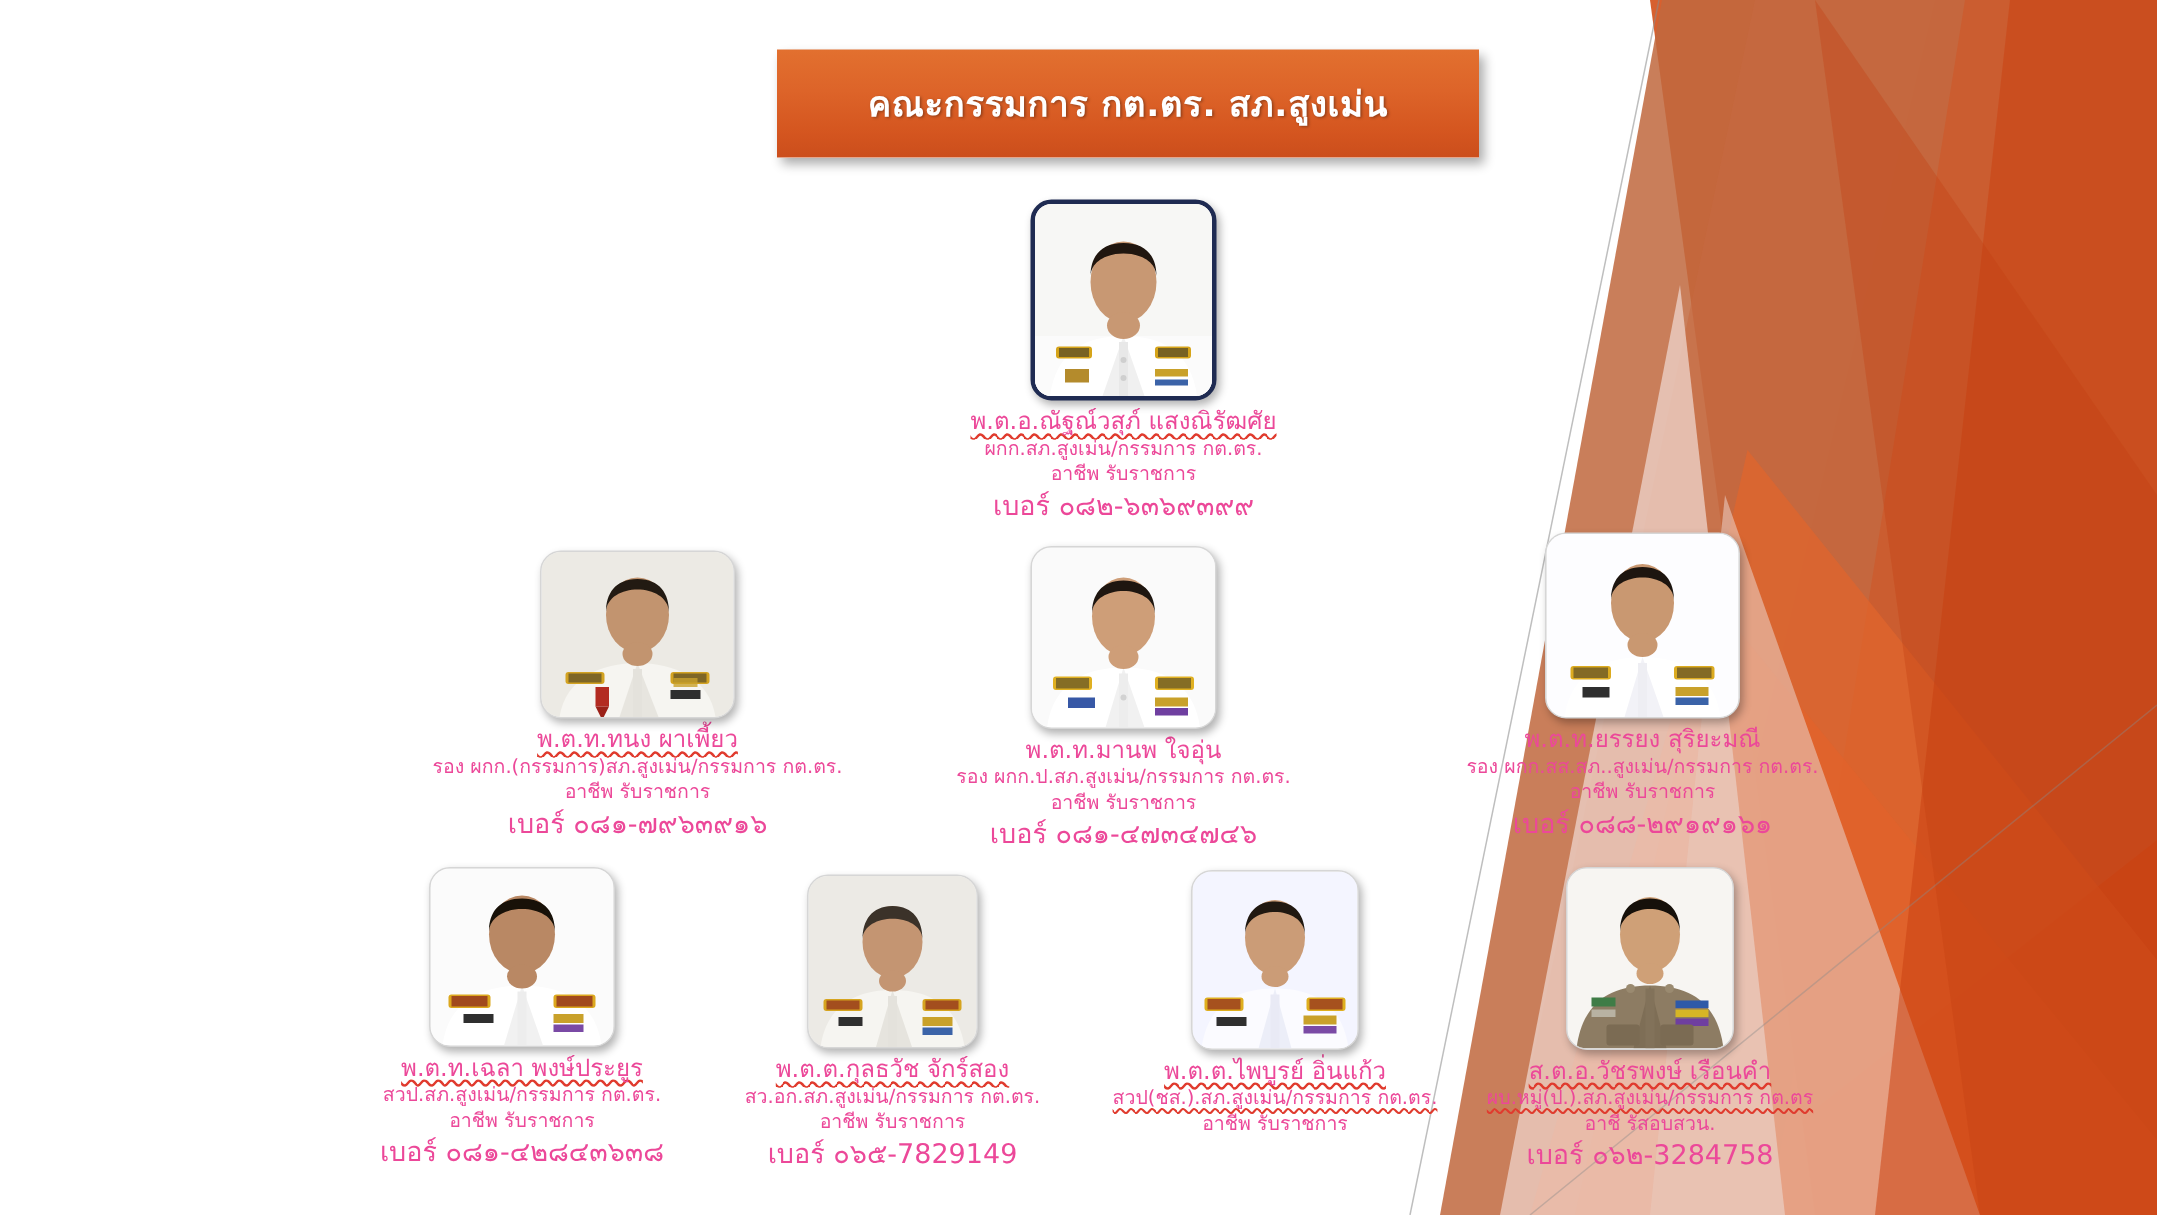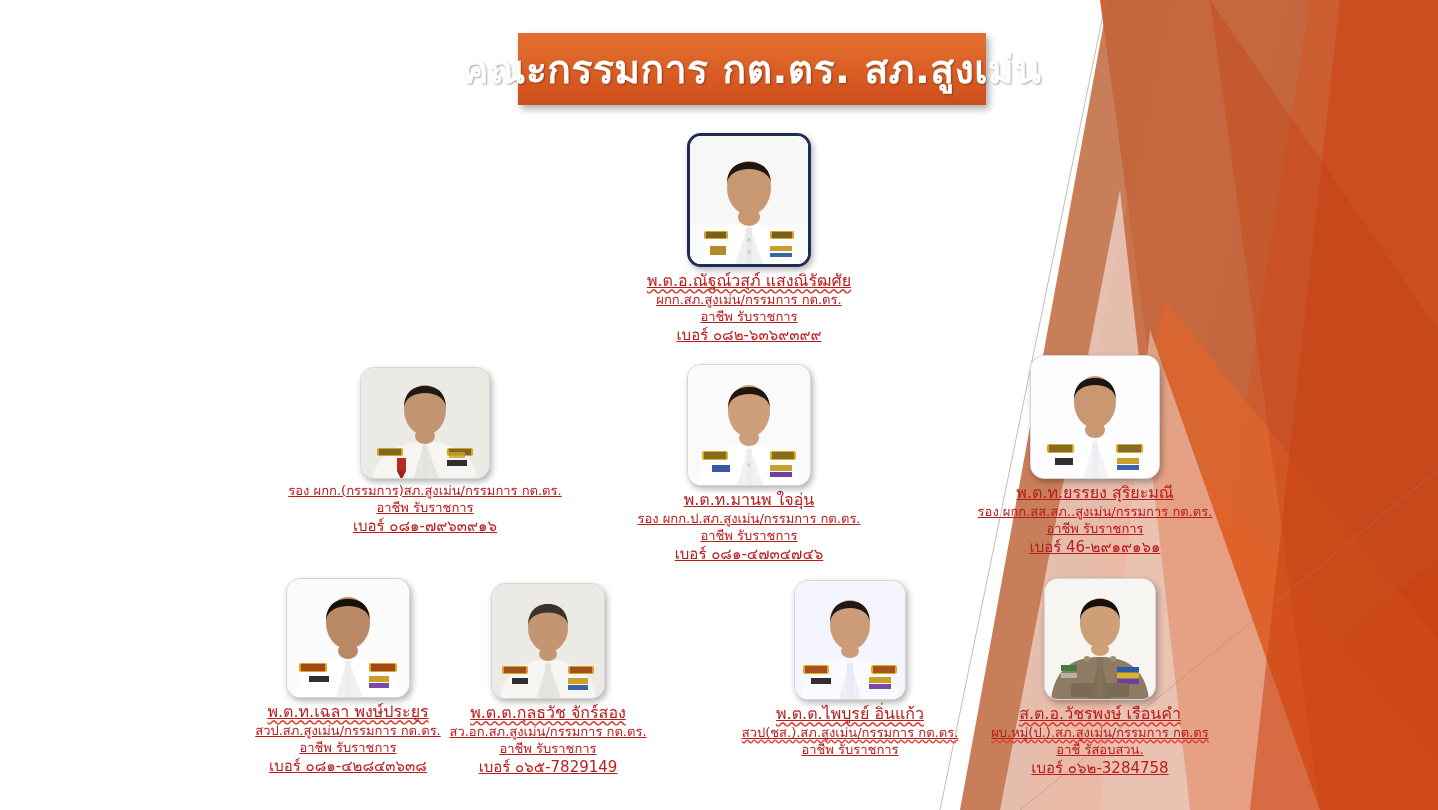--- a/index.html
+++ b/index.html
@@ -32,41 +32,40 @@
     position:absolute;
     left:518px;top:33px;
     width:468px;height:72px;
     background:linear-gradient(180deg,#e2702f 0%,#dd6429 38%,#d4551f 78%,#cb4e1c 100%);
     box-shadow:3px 4px 7px rgba(0,0,0,.33);
     display:flex;align-items:center;justify-content:center;
     z-index:5;
   }
   #title-banner .title-text{
     color:#ffffff;
-    font-size:39px;
+    font-size:23px;
     font-weight:bold;
     letter-spacing:.5px;
     text-shadow:1px 1px 2px rgba(0,0,0,.35);
     white-space:nowrap;
   }
 
   
   #connectors{
     position:absolute;inset:0;
     width:1438px;height:810px;
     z-index:1;pointer-events:none;
   }
 
   
   .person{
     position:absolute;
     z-index:4;
     text-align:center;
-    color:#b91c1c;
-    text-decoration:underline;
+    color:#ec4899;
   }
   .photo-frame{
     margin:0 auto;
     border-radius:14px;
     overflow:hidden;
     box-shadow:2px 3px 6px rgba(0,0,0,.30);
     background:#f2f2f2;
     position:relative;
   }
   .photo-frame.navy{border:3px solid #1f2b52;}
@@ -83,21 +82,21 @@
   .caption .nm{
     font-size:16px;
     font-weight:normal;
     display:block;
   }
   .caption .ln{
     font-size:13px;
     display:block;
   }
   .caption .ph{
-    font-size:15px;
+    font-size:18px;
     display:block;
   }
   .squiggle{
     text-decoration:underline wavy #e03b2e;
     text-decoration-skip-ink:none;
     text-underline-offset:2px;
   }
 </style>
 </head>
 <body>
@@ -176,20 +175,21 @@
         <rect x="18" y="81" width="22" height="6" fill="#2a2a2a" opacity="0.5"></rect>
         <rect x="88" y="81" width="22" height="6" fill="#2a2a2a" opacity="0.5"></rect>
         <rect x="36" y="90" width="9" height="13" fill="#b32b21"></rect>
         <path d="M36 103 L45 103 L40.5 112 Z" fill="#9b2118"></path>
         <rect x="86" y="92" width="20" height="6" fill="#2f2f2f"></rect>
         <rect x="88" y="84" width="16" height="6" fill="#c9a12a" opacity="0.8"></rect>
         <rect x="61" y="78" width="6" height="32" fill="#e4e2dc"></rect>
       </svg>
     </div>
     <div class="caption">
+      <span class="nm squiggle">พ.ต.ท.ทนง  ผาเพี้ยว</span>
       <span class="ln">รอง ผกก.(กรรมการ)สภ.สูงเม่น/กรรมการ กต.ตร.</span>
       <span class="ln">อาชีพ รับราชการ</span>
       <span class="ph">เบอร์ ๐๘๑-๗๙๖๓๙๑๖</span>
     </div>
   </div>
 
   <div class="person" style="left:609px;top:364px;width:280px;">
     <div class="photo-frame plain" style="width:122px;height:120px;">
       <svg class="portrait" viewBox="0 0 122 120" preserveAspectRatio="none">
         <rect width="122" height="120" fill="#fafafa"></rect>
@@ -233,21 +233,21 @@
         <rect x="86" y="102" width="22" height="6" fill="#c9a12a"></rect>
         <rect x="86" y="109" width="22" height="5" fill="#3b63a8"></rect>
         <rect x="24" y="102" width="18" height="7" fill="#2f2f2f"></rect>
         <rect x="61" y="86" width="6" height="36" fill="#eeeef3"></rect>
       </svg>
     </div>
     <div class="caption">
       <span class="nm">พ.ต.ท.ยรรยง สุริยะมณี</span>
       <span class="ln">รอง ผกก.สส.สภ..สูงเม่น/กรรมการ กต.ตร.</span>
       <span class="ln">อาชีพ รับราชการ</span>
-      <span class="ph">เบอร์ 46-๒๙๑๙๑๖๑</span>
+      <span class="ph">เบอร์ ๐๘๘-๒๙๑๙๑๖๑</span>
     </div>
   </div>
 
   <div class="person" style="left:208px;top:578px;width:280px;">
     <div class="photo-frame plain" style="width:122px;height:118px;">
       <svg class="portrait" viewBox="0 0 122 118" preserveAspectRatio="none">
         <rect width="122" height="118" fill="#fbfbfb"></rect>
         <path d="M8 118 C12 88 35 78 61 78 C87 78 110 88 114 118 Z" fill="#ffffff"></path>
         <path d="M61 78 L49 118 L75 118 Z" fill="#f1f1f1"></path>
         <ellipse cx="61" cy="44" rx="22" ry="26" fill="#b98864"></ellipse>
@@ -264,21 +264,21 @@
       </svg>
     </div>
     <div class="caption">
       <span class="nm squiggle">พ.ต.ท.เฉลา พงษ์ประยูร</span>
       <span class="ln">สวป.สภ.สูงเม่น/กรรมการ กต.ตร.</span>
       <span class="ln">อาชีพ รับราชการ</span>
       <span class="ph">เบอร์ ๐๘๑-๔๒๘๔๓๖๓๘</span>
     </div>
   </div>
 
-  <div class="person" style="left:418px;top:583px;width:260px;text-align:center;">
+  <div class="person" style="left:465px;top:583px;width:260px;text-align:center;">
     <div class="photo-frame plain" style="width:112px;height:114px;">
       <svg class="portrait" viewBox="0 0 112 114" preserveAspectRatio="none">
         <rect width="112" height="114" fill="#eceae5"></rect>
         <path d="M8 114 C12 86 32 76 56 76 C80 76 100 86 104 114 Z" fill="#f6f5f1"></path>
         <path d="M56 76 L45 114 L69 114 Z" fill="#e6e4de"></path>
         <ellipse cx="56" cy="44" rx="20" ry="24" fill="#c49572"></ellipse>
         <path d="M36 42 C37 24 75 24 76 42 C76 30 70 20 56 20 C42 20 36 30 36 42 Z" fill="#3b3229"></path>
         <ellipse cx="56" cy="70" rx="9" ry="7" fill="#c49572"></ellipse>
         <rect x="10" y="82" width="26" height="8" rx="2" fill="#d6a41f"></rect>
         <rect x="76" y="82" width="26" height="8" rx="2" fill="#d6a41f"></rect>

